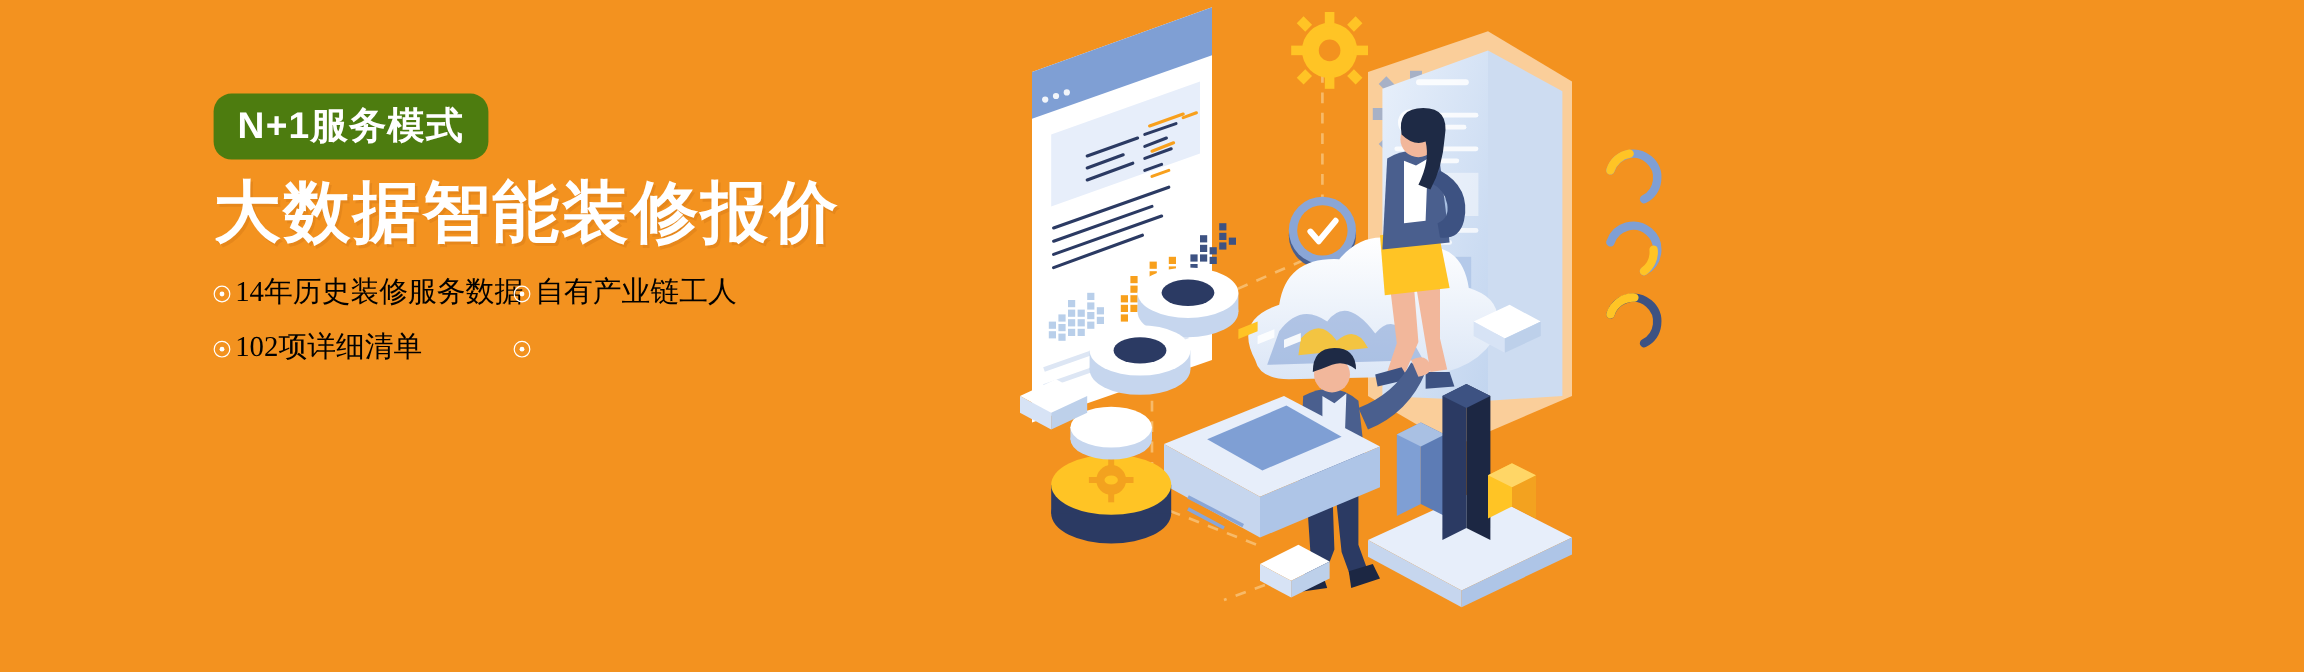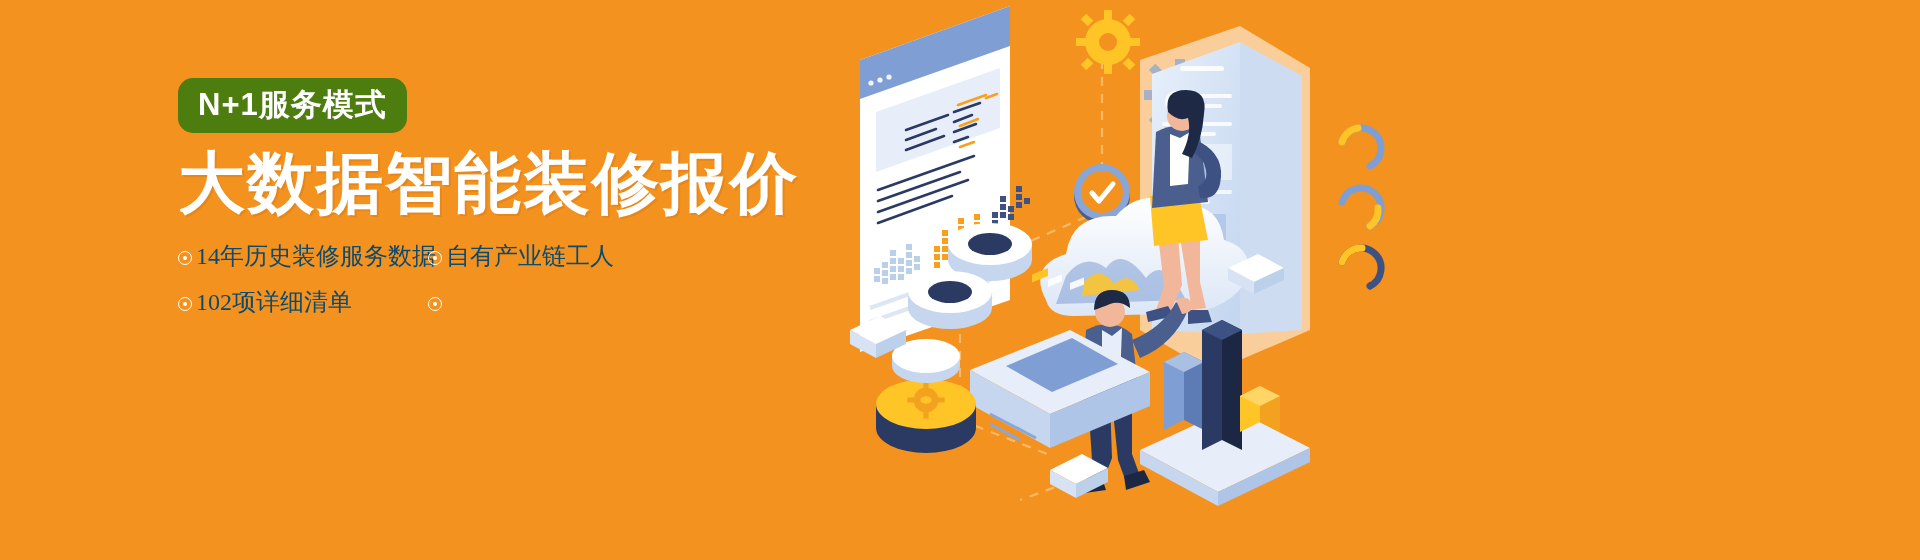--- a/index.html
+++ b/index.html
@@ -32,37 +32,37 @@
     font-weight:bold;
     letter-spacing:1px;
     line-height:1;
     padding:11px 20px 13px 20px;
     border-radius:15px;
   }
   .headline {
     margin-top:14px;
     color:#ffffff;
     font-family:"Liberation Sans", sans-serif;
-    font-size:67px;
+    font-size:56px;
     font-weight:bold;
     letter-spacing:2px;
     line-height:1.06;
     white-space:nowrap;
     text-shadow:2px 2px 0 rgba(190,105,15,0.25);
   }
   .bullets {
     margin-top:26px;
     display:flex;
     gap:0px;
   }
   .bullet-col { display:flex; flex-direction:column; }
   .bullet-col.col1 { width:250px; }
   .bullet-col.col2 { width:300px; }
   .bullet {
-    color:#0c4a6e;
+    color:#000000;
     font-family:"Liberation Serif", serif;
     font-size:24px;
     line-height:1;
     margin-bottom:22px;
     white-space:nowrap;
     text-decoration:underline;
   }
   .bullet .dot-icon {
     display:inline-block;
     width:14px; height:14px;

